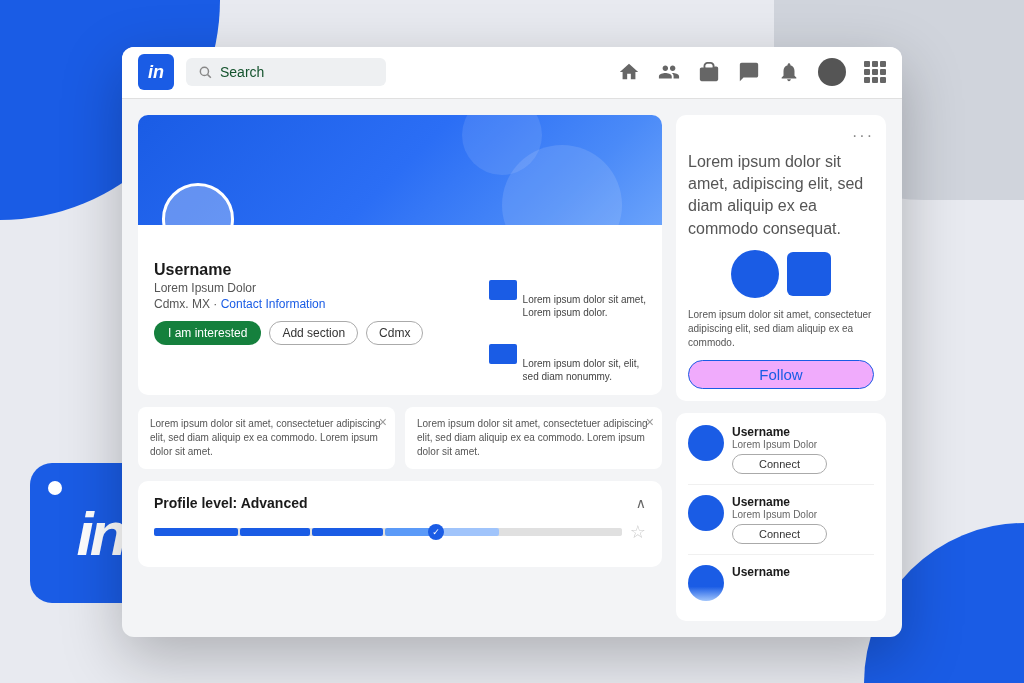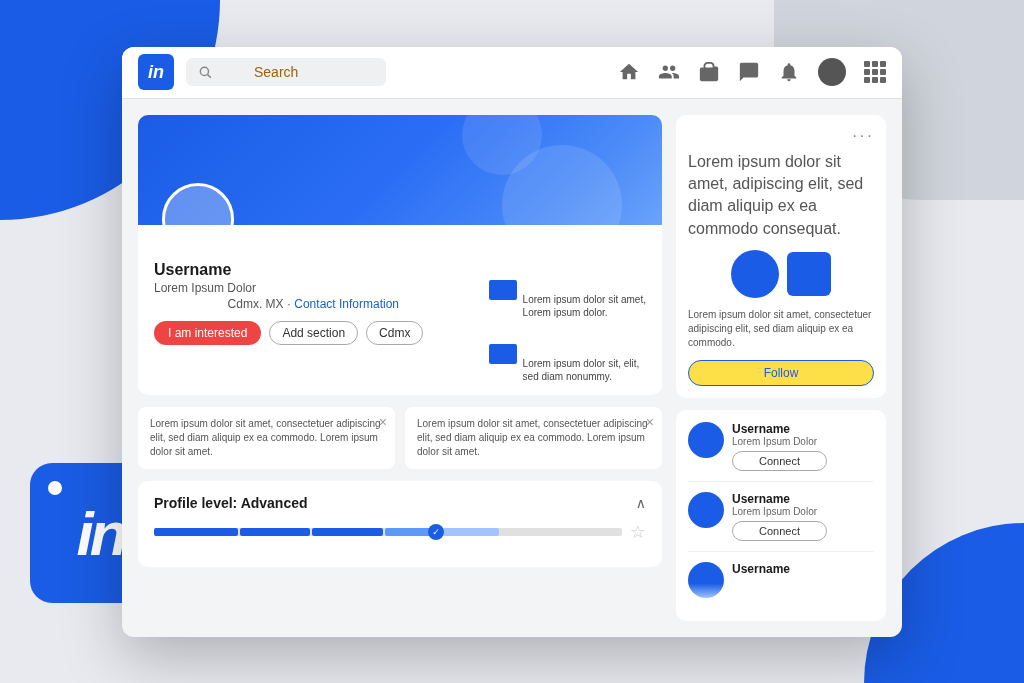--- a/index.html
+++ b/index.html
@@ -121,23 +121,22 @@
       padding: 6px 12px;
       gap: 8px;
       width: 200px;
     }
     .search-icon-svg {
       width: 14px;
       height: 14px;
       color: #888;
     }
     .search-text {
-      color: #a16207;
+      color: #14532d;
       font-size: 14px;
-      margin-left: 34px;
     }
     .nav-spacer { flex: 1; }
     .nav-icons {
       display: flex;
       align-items: center;
       gap: 18px;
     }
     .nav-icon {
       color: #666;
       font-size: 20px;
@@ -242,34 +241,33 @@
       margin-bottom: 2px;
     }
     .profile-title {
       font-size: 12px;
       color: #555;
       margin-bottom: 2px;
     }
     .profile-location {
       font-size: 12px;
       color: #555;
-      text-align: center;
     }
     .profile-location a {
       color: #1a5ce5;
       text-decoration: none;
     }
     .profile-actions {
       display: flex;
       gap: 8px;
       margin-top: 10px;
       align-items: center;
     }
     .btn-primary {
-      background: #ef4444;
+      background: #15803d;
       color: white;
       border: none;
       border-radius: 20px;
       padding: 5px 14px;
       font-size: 12px;
       cursor: pointer;
       font-weight: 500;
     }
     .btn-outline {
       background: white;
@@ -439,26 +437,26 @@
     }
     .card-body-text {
       font-size: 10px;
       color: #555;
       line-height: 1.4;
       margin-bottom: 10px;
     }
     .btn-follow {
       display: block;
       width: 100%;
-      background: #fde047;
+      background: #f0abfc;
       color: #1a5ce5;
       border: 1.5px solid #1a5ce5;
       border-radius: 20px;
       padding: 5px;
-      font-size: 12px;
+      font-size: 15px;
       cursor: pointer;
       text-align: center;
     }
 
     
     .people-card {
       background: white;
       border-radius: 10px;
       padding: 12px;
       display: flex;

